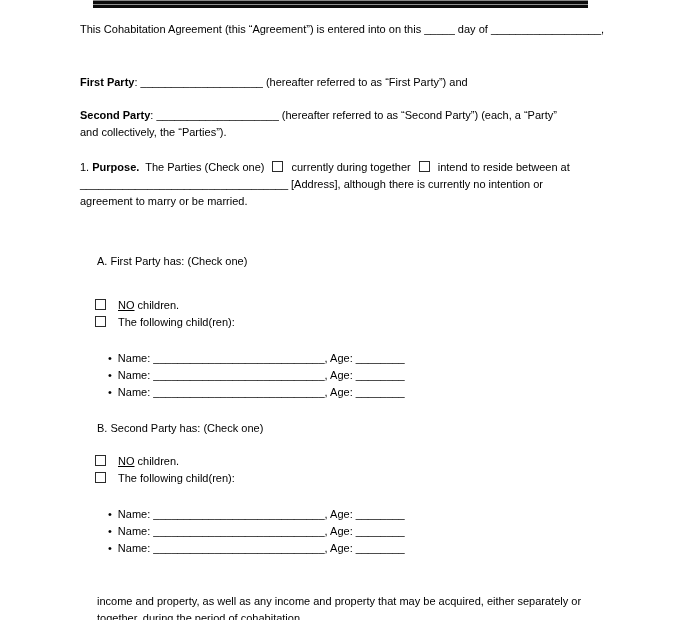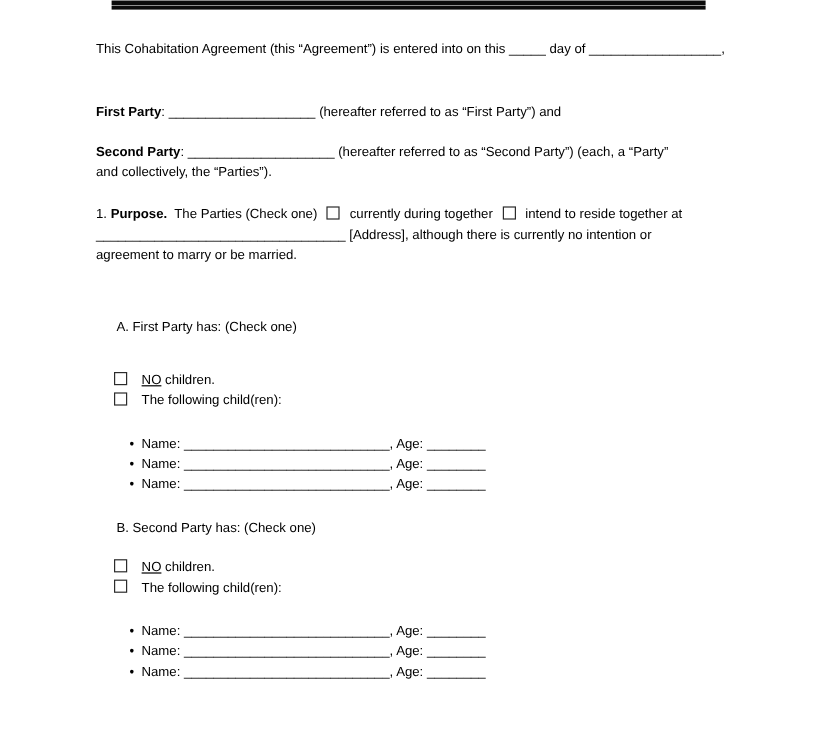--- a/index.html
+++ b/index.html
@@ -26,21 +26,20 @@
     background: linear-gradient(to bottom,
       #8a8a8a 0px, #8a8a8a 1px,
       #0c0c0c 1px, #0c0c0c 4px,
       #909090 4px, #909090 5px,
       #0c0c0c 5px, #0c0c0c 8px);
   }
   .line {
     position: absolute;
     white-space: pre;
     line-height: 14px;
-    margin-top: 12px;
   }
   .b { font-weight: bold; }
   .u { text-decoration: underline; }
   .cb {
     display: inline-block;
     width: 9px;
     height: 9px;
     border: 1.5px solid #2b2b2b;
     background: #ffffff;
     vertical-align: -1px;
@@ -56,21 +55,21 @@
 
   <div class="header-rule"></div>
 
   <div class="line" style="left:80px; top:22px"><span>This Cohabitation Agreement (this “Agreement”) is entered into on this _____ day of __________________,</span></div>
 
   <div class="line" style="left:80px; top:75px"><span class="b">First Party</span><span>: ____________________ (hereafter referred to as “First Party”) and</span></div>
 
   <div class="line" style="left:80px; top:108px"><span class="b">Second Party</span><span>: ____________________ (hereafter referred to as “Second Party”) (each, a “Party”</span></div>
   <div class="line" style="left:80px; top:125px"><span>and collectively, the “Parties”).</span></div>
 
-  <div class="line" style="left:80px; top:160px"><span>1. </span><span class="b">Purpose.</span><span>  The Parties (Check one)</span><span class="cb cb-inline"></span><span>currently during together</span><span class="cb cb-inline"></span><span>intend to reside together at</span></div>
+  <div class="line" style="left:80px; top:160px"><span>1. </span><span class="b">Purpose.</span><span>  The Parties (Check one)</span><span class="cb cb-inline"></span><span>currently during together</span><span class="cb cb-inline"></span><span>intend to reside between at</span></div>
   <div class="line" style="left:80px; top:177px"><span>__________________________________ [Address], although there is currently no intention or</span></div>
   <div class="line" style="left:80px; top:194px"><span>agreement to marry or be married.</span></div>
 
 
   <div class="line" style="left:97px; top:254px"><span>A. First Party has: (Check one)</span></div>
 
   <div class="line" style="left:95px; top:298px"><span class="cb cb-row"></span><span class="u">NO</span><span> children.</span></div>
   <div class="line" style="left:95px; top:315px"><span class="cb cb-row"></span><span>The following child(ren):</span></div>
 
   <div class="line" style="left:108px; top:351px"><span class="bullet">•</span><span>Name: ____________________________, Age: ________</span></div>
@@ -79,15 +78,16 @@
 
   <div class="line" style="left:97px; top:421px"><span>B. Second Party has: (Check one)</span></div>
 
   <div class="line" style="left:95px; top:454px"><span class="cb cb-row"></span><span class="u">NO</span><span> children.</span></div>
   <div class="line" style="left:95px; top:471px"><span class="cb cb-row"></span><span>The following child(ren):</span></div>
 
   <div class="line" style="left:108px; top:507px"><span class="bullet">•</span><span>Name: ____________________________, Age: ________</span></div>
   <div class="line" style="left:108px; top:524px"><span class="bullet">•</span><span>Name: ____________________________, Age: ________</span></div>
   <div class="line" style="left:108px; top:541px"><span class="bullet">•</span><span>Name: ____________________________, Age: ________</span></div>
 
+  <div class="line" style="left:97px; top:594px"><span>income and property, as well as any income and property that may be acquired, either separately or</span></div>
   <div class="line" style="left:97px; top:611px"><span>together, during the period of cohabitation.</span></div>
 
 </div>
 
 </body></html>

